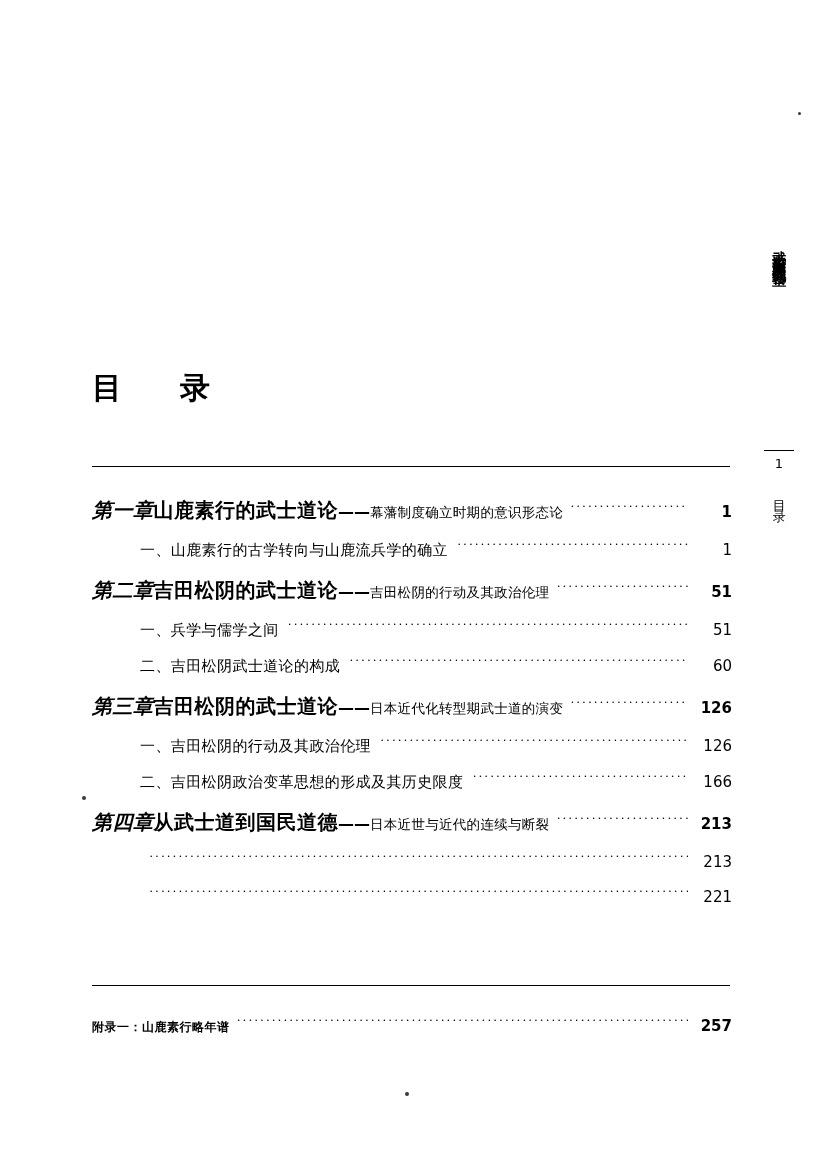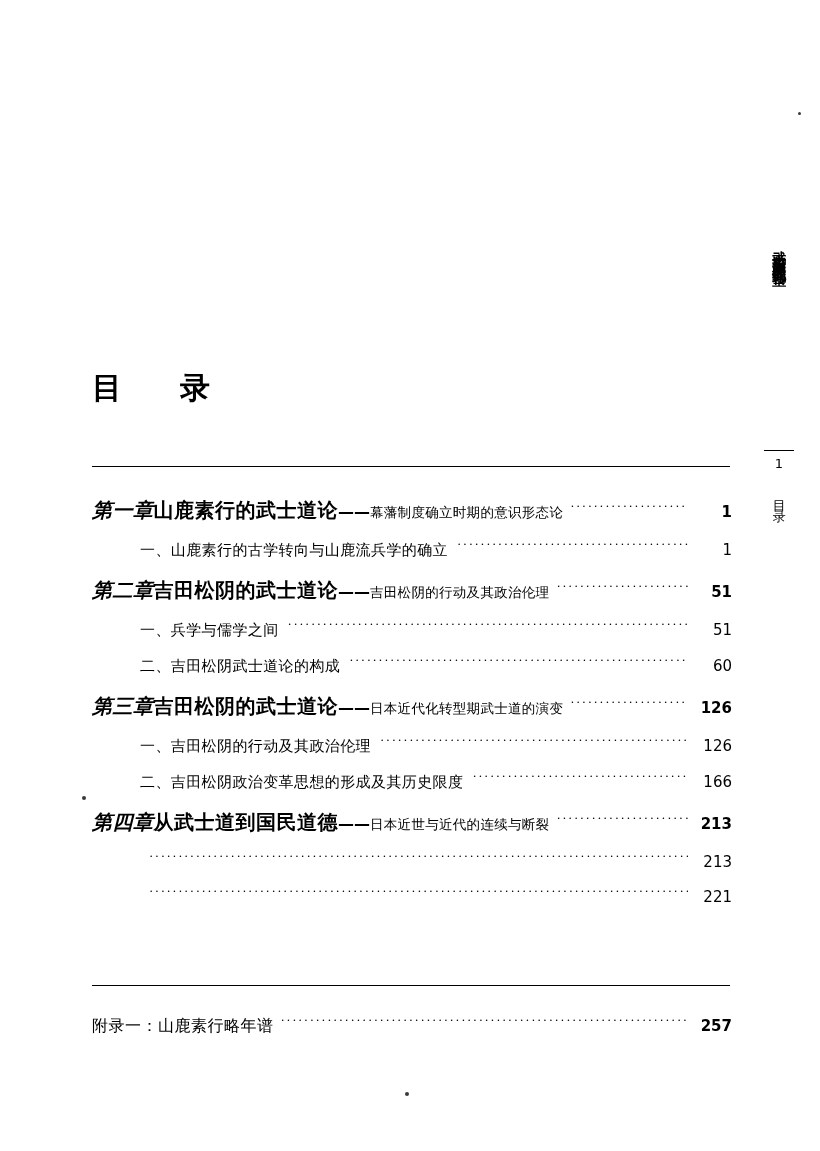--- a/index.html
+++ b/index.html
@@ -188,22 +188,22 @@
   
   .appendix {
     position: absolute;
     left: 92px;
     top: 1005px;
     width: 640px;
     font-size: 16px;
   }
   .appendix .aptitle {
     font-family: "DejaVu Sans", "Liberation Sans", sans-serif;
-    font-weight: normal;
-    font-size: 16px;
+    font-weight: bold;
+    font-size: 12px;
     letter-spacing: 0.5px;
     text-align: center;
   }
   .appendix .pg {
     font-weight: bold;
     margin-top: 12px;
   }
 
   
   .mark {

